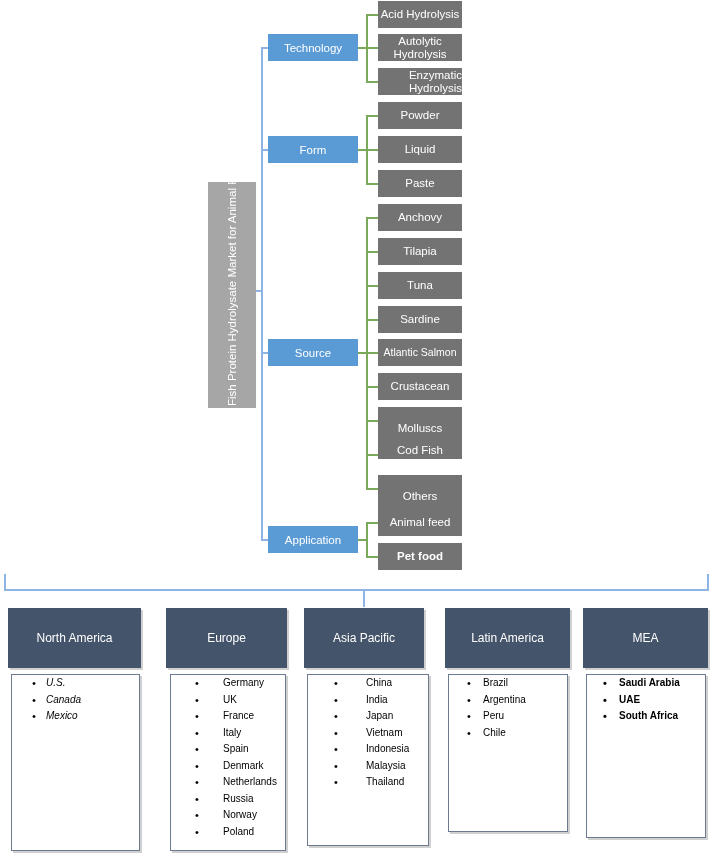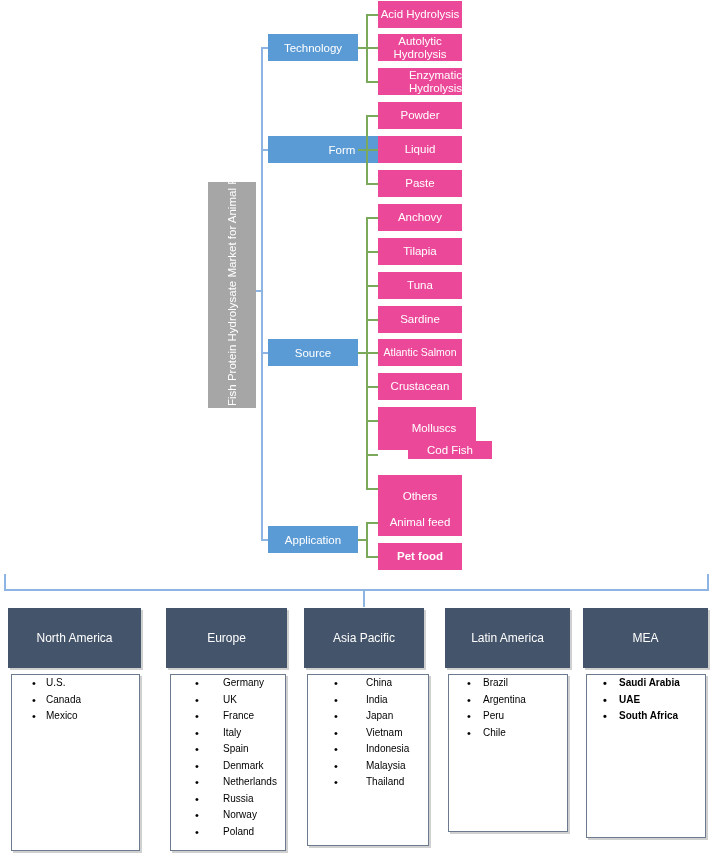--- a/index.html
+++ b/index.html
@@ -60,21 +60,21 @@
     align-items: center;
     justify-content: center;
     text-align: center;
   }
 
   
   .sub-box {
     position: absolute;
     left: 378px;
     width: 84px;
-    background: #ec4899;
+    background: #737373;
     color: #ffffff;
     font-size: 11.5px;
     display: flex;
     align-items: center;
     justify-content: center;
     text-align: center;
     line-height: 13px;
   }
 
   
@@ -119,21 +119,21 @@
     white-space: nowrap;
   }
   .region-body li::before {
     content: "\2022";
     position: absolute;
     font-size: 11px;
     line-height: 16.5px;
   }
 
   
-  .list-na      { padding: 0; margin-top: 100px; }
+  .list-na      { padding: 0; margin-top: 100px; font-style: italic; }
   .list-na li   { padding-left: 34px; }
   .list-na li::before { left: 20px; }
 
   .list-eu      { padding: 0; margin-top: 8px; }
   .list-eu li   { padding-left: 52px; }
   .list-eu li::before { left: 24px; }
 
   .list-ap      { padding: 0; margin-top: 10px; }
   .list-ap li   { padding-left: 58px; }
   .list-ap li::before { left: 26px; }
@@ -160,21 +160,21 @@
   <div class="ln" style="left:256px; top:290px; width:6px; height:1.5px;"></div>
 
   <div class="ln" style="left:261px; top:47px;  width:8px; height:1.5px;"></div>
   <div class="ln" style="left:261px; top:149px; width:8px; height:1.5px;"></div>
   <div class="ln" style="left:261px; top:352px; width:8px; height:1.5px;"></div>
   <div class="ln" style="left:261px; top:539px; width:8px; height:1.5px;"></div>
 
   <div class="cat-box" style="top:34px;">
     <span>Technology</span>
   </div>
-  <div class="cat-box" style="top:136px;padding-left:29px;">
+  <div class="cat-box" style="top:136px;">
     <span>Form</span>
   </div>
   <div class="cat-box" style="top:339px;">
     <span>Source</span>
   </div>
   <div class="cat-box" style="top:526px;">
     <span>Application</span>
   </div>
 
   <div class="ln-green" style="left:358px; top:47px; width:9px; height:1.5px;"></div>
@@ -232,24 +232,24 @@
   </div>
   <div class="sub-box" style="top:306px; height:27px;">
     <span>Sardine</span>
   </div>
   <div class="sub-box" style="top:339px; height:27px; font-size:10.5px;">
     <span>Atlantic Salmon</span>
   </div>
   <div class="sub-box" style="top:373px; height:27px;">
     <span>Crustacean</span>
   </div>
-  <div class="sub-box" style="top:407px; height:43px;padding-left:14px;">
+  <div class="sub-box" style="top:407px; height:43px;">
     <span>Molluscs</span>
   </div>
-  <div class="sub-box" style="top:441px; height:18px;margin-left:30px;">
+  <div class="sub-box" style="top:441px; height:18px;">
     <span>Cod Fish</span>
   </div>
   <div class="sub-box" style="top:475px; height:43px;">
     <span>Others</span>
   </div>
 
   <div class="ln-green" style="left:358px; top:539px; width:9px; height:1.5px;"></div>
   <div class="ln-green" style="left:366px; top:522px; width:1.5px; height:35px;"></div>
   <div class="ln-green" style="left:366px; top:522px; width:12px; height:1.5px;"></div>
   <div class="ln-green" style="left:366px; top:556px; width:12px; height:1.5px;"></div>

